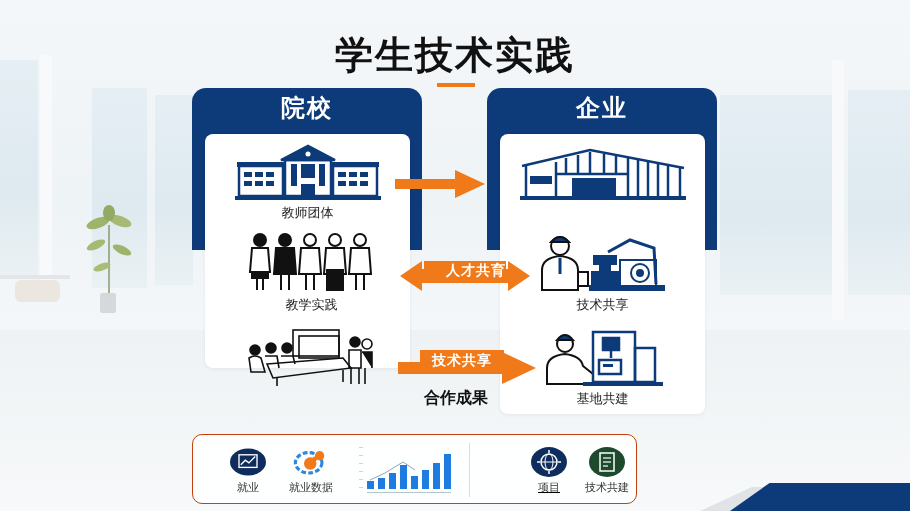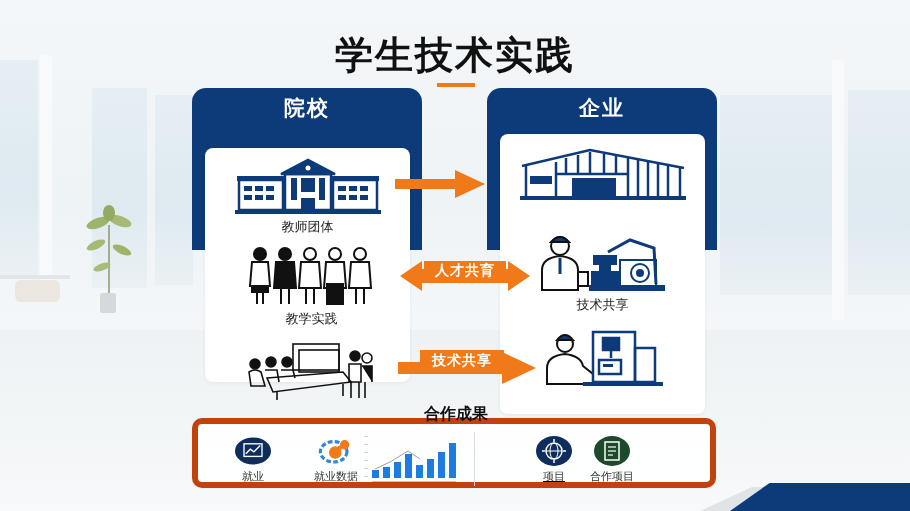--- a/index.html
+++ b/index.html
@@ -27,42 +27,42 @@
   }
   .title-bar { position: absolute; left: 437px; top: 83px; width: 38px; height: 4px; background: #f07a1a; }
 
   .panel {
     position: absolute; top: 88px; width: 230px; height: 162px;
     background: #0d3a78; border-radius: 14px 14px 0 0;
   }
   .panel.left { left: 192px; }
   .panel.right { left: 487px; }
   .panel-head { height: 40px; display: flex; align-items: center; justify-content: center;
-    color: #fff; font-size: 21px; font-weight: 900; letter-spacing: 2px; }
+    color: #fff; font-size: 24px; font-weight: 900; letter-spacing: 2px; }
 
   .card {
     position: absolute; background: #ffffff; border-radius: 8px;
     box-shadow: 0 1px 4px rgba(0,0,0,.06);
   }
-  .card.left { left: 205px; top: 148px; width: 205px; height: 234px; }
+  .card.left { left: 205px; top: 134px; width: 205px; height: 234px; }
   .card.right { left: 500px; top: 134px; width: 205px; height: 280px; }
 
   .item { position: absolute; left: 0; right: 0; text-align: center; }
   .item svg { display: block; margin: 0 auto; }
   .item .label { font-size: 13px; color: #222; margin-top: 4px; }
 
   .arrow { position: absolute; }
   .arrow-label { position: absolute; color: #fff; font-weight: 900; font-size: 14px; letter-spacing: 1px; text-align: center; }
 
   .results {
-    position: absolute; left: 192px; top: 418px; width: 524px; height: 70px;
-    background: rgba(255,255,255,.9); border: 6px solid #c2410c; border-radius: 10px;
+    position: absolute; left: 192px; top: 434px; width: 445px; height: 70px;
+    background: rgba(255,255,255,.9); border: 1px solid #c2410c; border-radius: 10px;
   }
   .results-title {
-    position: absolute; left: 406px; top: 404px; width: 100px; text-align: center;
+    position: absolute; left: 406px; top: 388px; width: 100px; text-align: center;
     font-size: 16px; font-weight: 900; color: #111; background: transparent;
   }
   .results .divider { position: absolute; left: 276px; top: 8px; width: 1px; height: 54px; background: #d9dde1; }
   .r-item { position: absolute; top: 12px; text-align: center; }
   .r-item .r-label { font-size: 11px; color: #333; margin-top: 3px; white-space: nowrap; }
   .r-icon { width: 36px; height: 30px; margin: 0 auto; display: flex; align-items: center; justify-content: center; }
 </style>
 </head>
 <body>
 
@@ -260,54 +260,55 @@
       <g stroke="#0d3a78" stroke-width="2.5" fill="none">
         <rect x="50" y="2" width="42" height="50"></rect>
         <rect x="92" y="18" width="20" height="34"></rect>
         <rect x="60" y="8" width="16" height="12" fill="#0d3a78"></rect>
         <line x1="68" y1="20" x2="68" y2="28"></line>
         <rect x="56" y="30" width="22" height="14"></rect>
       </g>
       <rect x="60" y="34" width="10" height="3" fill="#0d3a78"></rect>
       <rect x="40" y="52" width="80" height="4" fill="#0d3a78"></rect>
     </svg>
+    <div class="label">基地共建</div>
   </div>
 </div>
 
 <svg class="arrow" style="left:395px;top:170px;" width="90" height="28" viewBox="0 0 90 28">
   <rect x="0" y="9" width="62" height="10" fill="#f07a1a"></rect>
   <polygon points="60,0 90,14 60,28" fill="#f07a1a"></polygon>
 </svg>
 
 <svg class="arrow" style="left:400px;top:259px;" width="130" height="34" viewBox="0 0 130 34">
   <polygon points="0,17 22,2 22,10 108,10 108,2 130,17 108,32 108,24 22,24 22,32" fill="#f07a1a"></polygon>
   <rect x="24" y="2" width="82" height="22" fill="#f07a1a"></rect>
 </svg>
-<div class="arrow-label" style="left:424px;top:262px;width:82px;">人才共育</div>
+<div class="arrow-label" style="left:424px;top:262px;width:82px;text-align:right;">人才共育</div>
 
 <svg class="arrow" style="left:398px;top:348px;" width="138" height="36" viewBox="0 0 138 36">
   <rect x="0" y="14" width="24" height="12" fill="#f07a1a"></rect>
   <rect x="22" y="2" width="84" height="24" fill="#f07a1a"></rect>
   <polygon points="104,4 138,20 104,36" fill="#f07a1a"></polygon>
   <rect x="22" y="14" width="90" height="12" fill="#f07a1a"></rect>
 </svg>
 <div class="arrow-label" style="left:420px;top:352px;width:84px;">技术共享</div>
 
 <div class="results">
   <div class="r-item" style="left:30px;width:50px;">
     <div class="r-icon">
       <svg width="40" height="30" viewBox="0 0 40 30">
         <ellipse cx="20" cy="15" rx="20" ry="15" fill="#0f2d5c"></ellipse>
         <rect x="10" y="7" width="20" height="14" fill="none" stroke="#fff" stroke-width="1.5"></rect>
         <polyline points="12,18 17,13 21,16 28,9" fill="none" stroke="#fff" stroke-width="1.5"></polyline>
       </svg>
     </div>
     <div class="r-label">就业</div>
   </div>
-  <div class="r-item" style="left:88px;width:60px;margin-left:20px;">
+  <div class="r-item" style="left:88px;width:60px;">
     <div class="r-icon">
       <svg width="46" height="32" viewBox="0 0 46 32">
         <g stroke="#2e86de" stroke-width="4" fill="none" stroke-dasharray="6 3">
           <ellipse cx="20" cy="17" rx="17" ry="13"></ellipse>
         </g>
         <circle cx="22" cy="18" r="8" fill="#f07a1a"></circle>
         <circle cx="34" cy="8" r="6" fill="#f07a1a"></circle>
         <circle cx="28" cy="12" r="3" fill="#f07a1a"></circle>
       </svg>
     </div>
@@ -360,16 +361,16 @@
   <div class="r-item" style="left:388px;width:52px;">
     <div class="r-icon">
       <svg width="36" height="30" viewBox="0 0 36 30">
         <ellipse cx="18" cy="15" rx="18" ry="15" fill="#1d4a2c"></ellipse>
         <rect x="11" y="6" width="14" height="18" fill="none" stroke="#fff" stroke-width="1.5"></rect>
         <line x1="14" y1="11" x2="22" y2="11" stroke="#fff" stroke-width="1.2"></line>
         <line x1="14" y1="15" x2="22" y2="15" stroke="#fff" stroke-width="1.2"></line>
         <line x1="14" y1="19" x2="19" y2="19" stroke="#fff" stroke-width="1.2"></line>
       </svg>
     </div>
-    <div class="r-label">合作项目</div>
+    <div class="r-label">技术共建</div>
   </div>
 </div>
 <div class="results-title">合作成果</div>
 
 </body></html>

